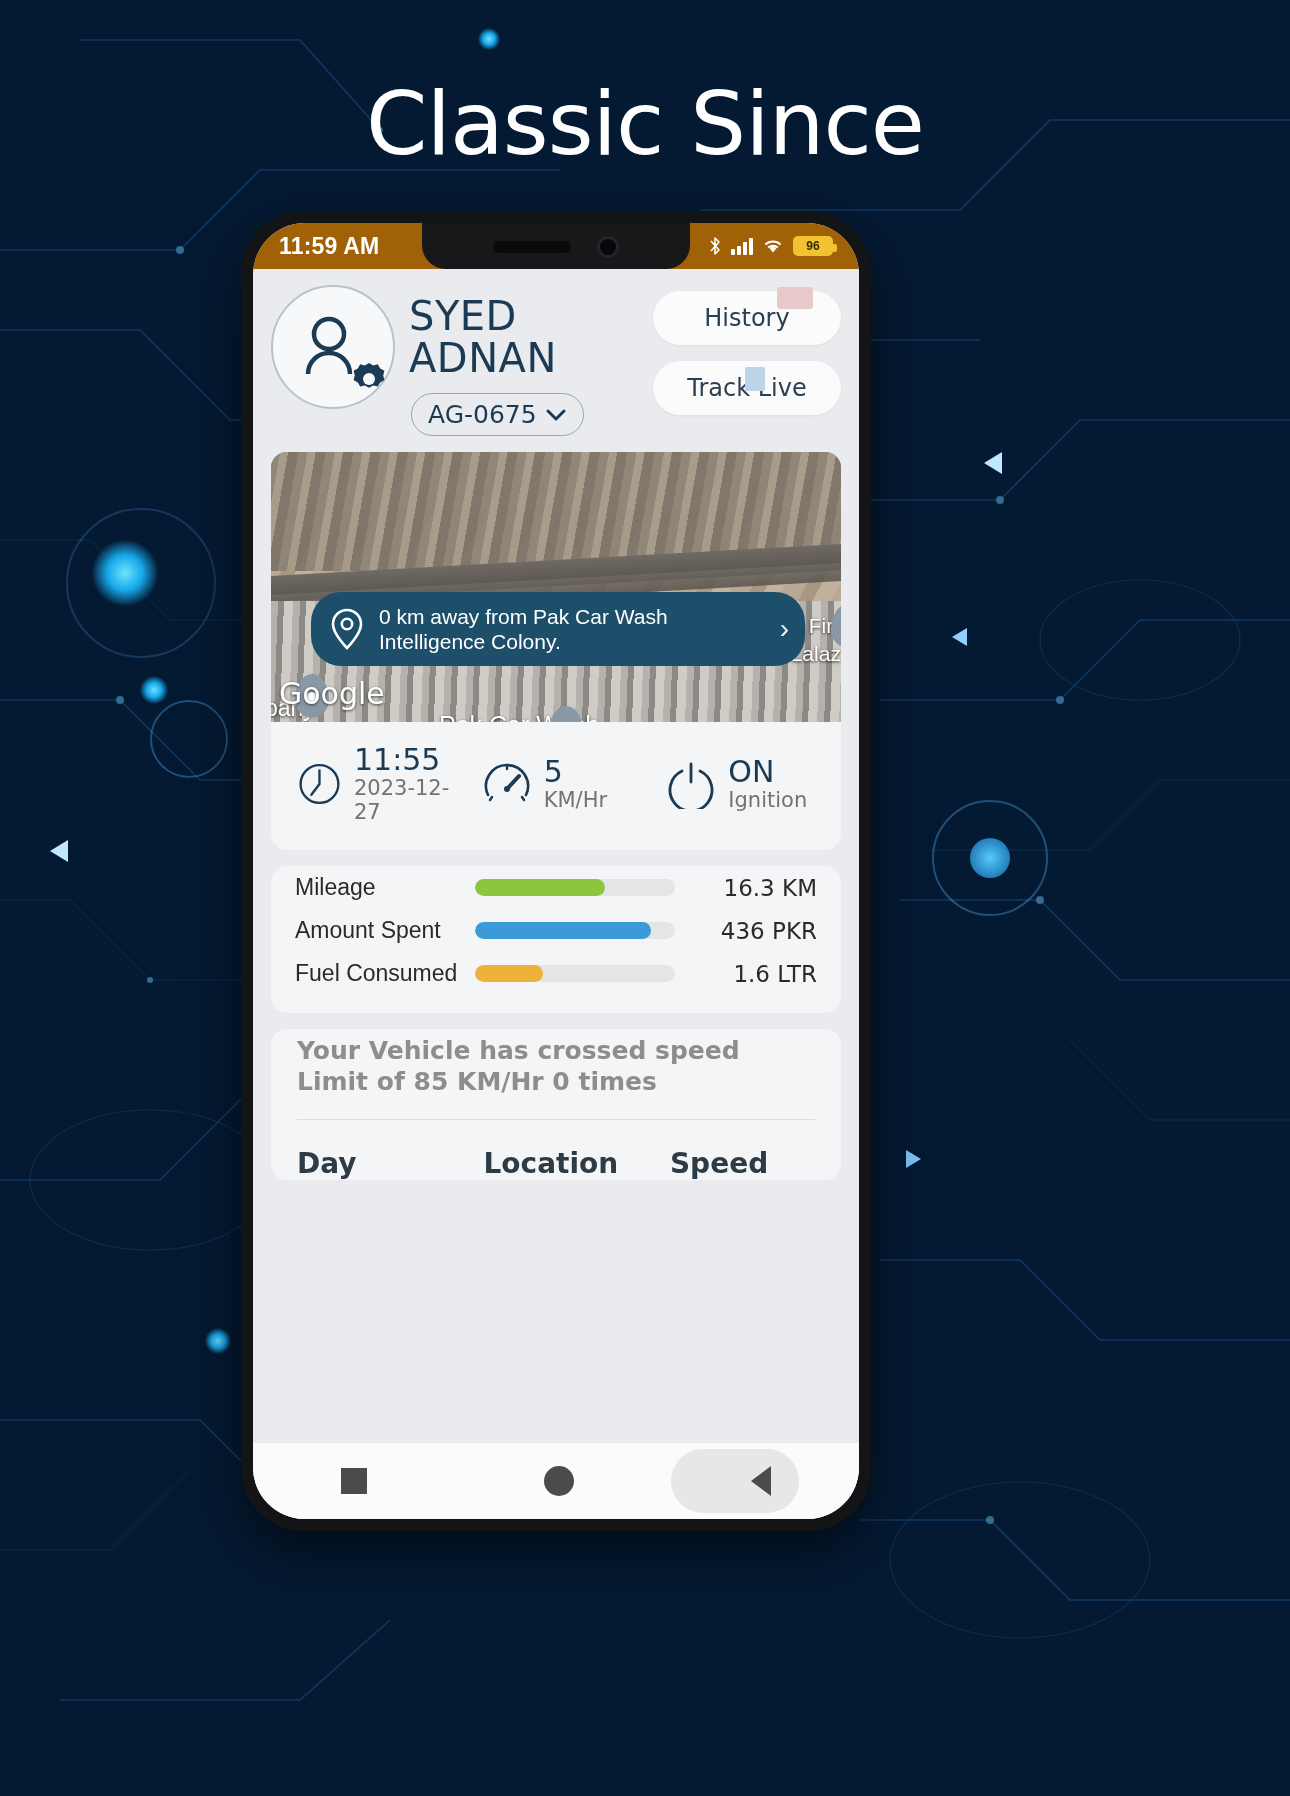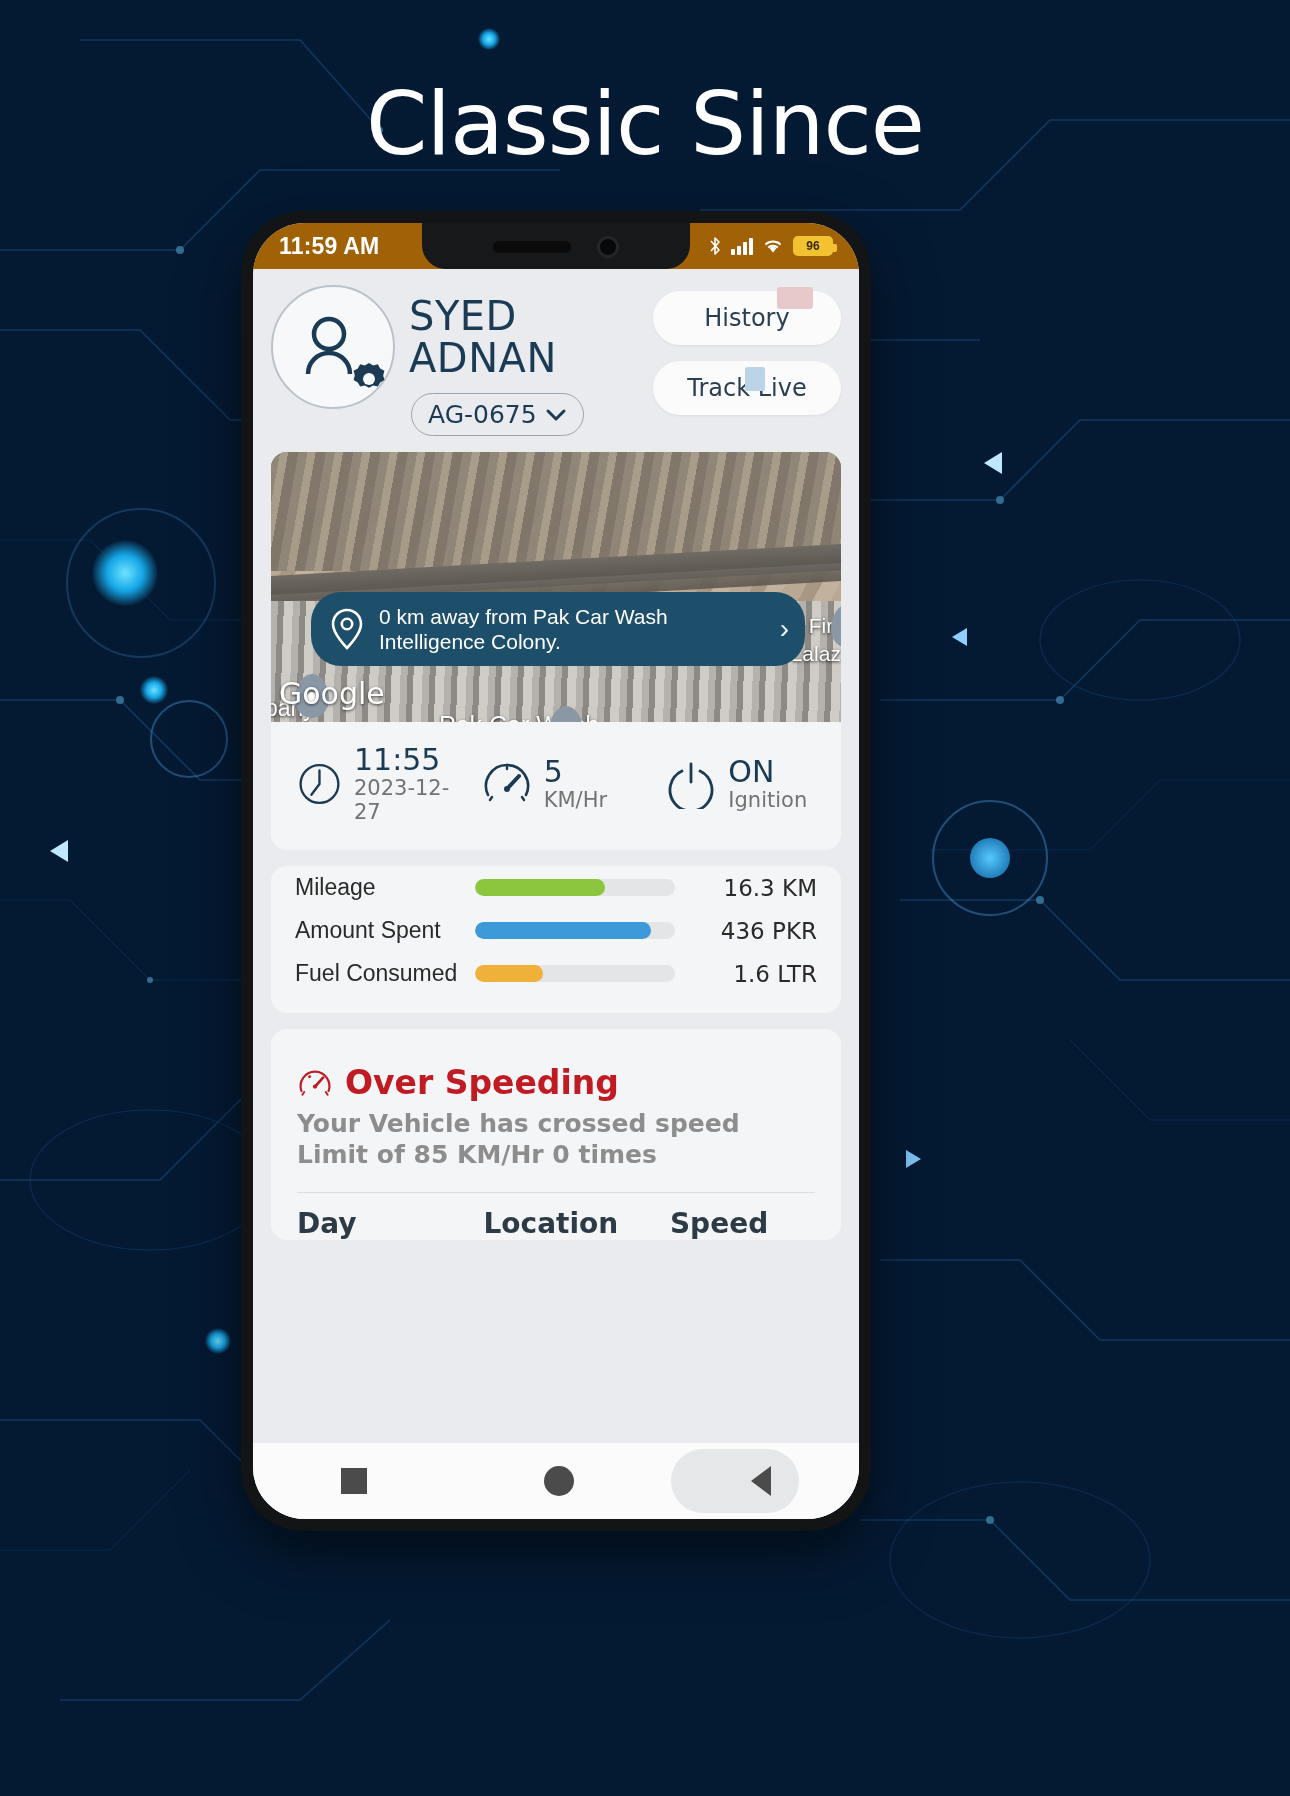--- a/index.html
+++ b/index.html
@@ -224,21 +224,21 @@
   .pad-b{ padding-bottom:18px; }
 
   
   .os-head{ display:flex; align-items:center; gap:12px; padding:34px 26px 0 26px;}
   .os-title{ font-size:33px; font-weight:700; color:#c01b22;
              font-family:"DejaVu Sans",sans-serif;}
   .os-desc{ padding:6px 26px 0 26px; font-size:25px; line-height:31px;
             color:#8d8d8d; font-weight:700; font-family:"DejaVu Sans",sans-serif;}
   .os-sep{ margin:22px 26px 0 26px; height:1px; background:#dcdddf;}
   .os-cols{ display:flex; padding:14px 26px 0 26px; }
-  .os-col{ font-size:28px; font-weight:700; color:#2d3b46; font-family:"DejaVu Sans",sans-serif;}
+  .os-col{ font-size:28px; font-weight:700; color:#2d3b46; font-family:"DejaVu Sans",sans-serif;margin-top:13px;}
   .os-col.c1{ width:36%; }
   .os-col.c2{ width:36%; }
   .os-col.c3{ width:28%; }
 
   
   .navbar{
     position:absolute; left:0; right:0; bottom:0; height:76px;
     background:#fbfbfc; display:flex; align-items:center; justify-content:space-around;
   }
   .nav-sq{ width:26px;height:26px;background:#4b4b4b;}
@@ -461,30 +461,20 @@
         <div class="bar-row">
           <div class="bar-label">Fuel Consumed</div>
           <div class="bar-track">
             <div class="bar-fill" style="width:34%;background:#efb13a"></div>
           </div>
           <div class="bar-val">1.6 LTR</div>
         </div>
       </div>
 
       <div class="card">
-        <div class="os-head">
-          <svg width="36" height="36" viewBox="0 0 40 40">
-            <path d="M5 29 A16 16 0 1 1 35 29" fill="none" stroke="#c01b22" stroke-width="2.4" stroke-linecap="round"></path>
-            <path d="M6 33 L8 30 M34 33 L32 30" stroke="#c01b22" stroke-width="2.2" stroke-linecap="round"></path>
-            <path d="M20 24 L29 14" stroke="#c01b22" stroke-width="3" stroke-linecap="round"></path>
-            <circle cx="20" cy="24" r="2.4" fill="#c01b22"></circle>
-            <circle cx="14" cy="13" r="1.6" fill="#c01b22"></circle>
-          </svg>
-          <div class="os-title">Over Speeding</div>
-        </div>
         <div class="os-desc">Your Vehicle has crossed speed Limit of 85 KM/Hr 0 times</div>
         <div class="os-sep"></div>
         <div class="os-cols">
           <div class="os-col c1">Day</div>
           <div class="os-col c2">Location</div>
           <div class="os-col c3">Speed</div>
         </div>
       </div>
 
       <div class="navbar">

